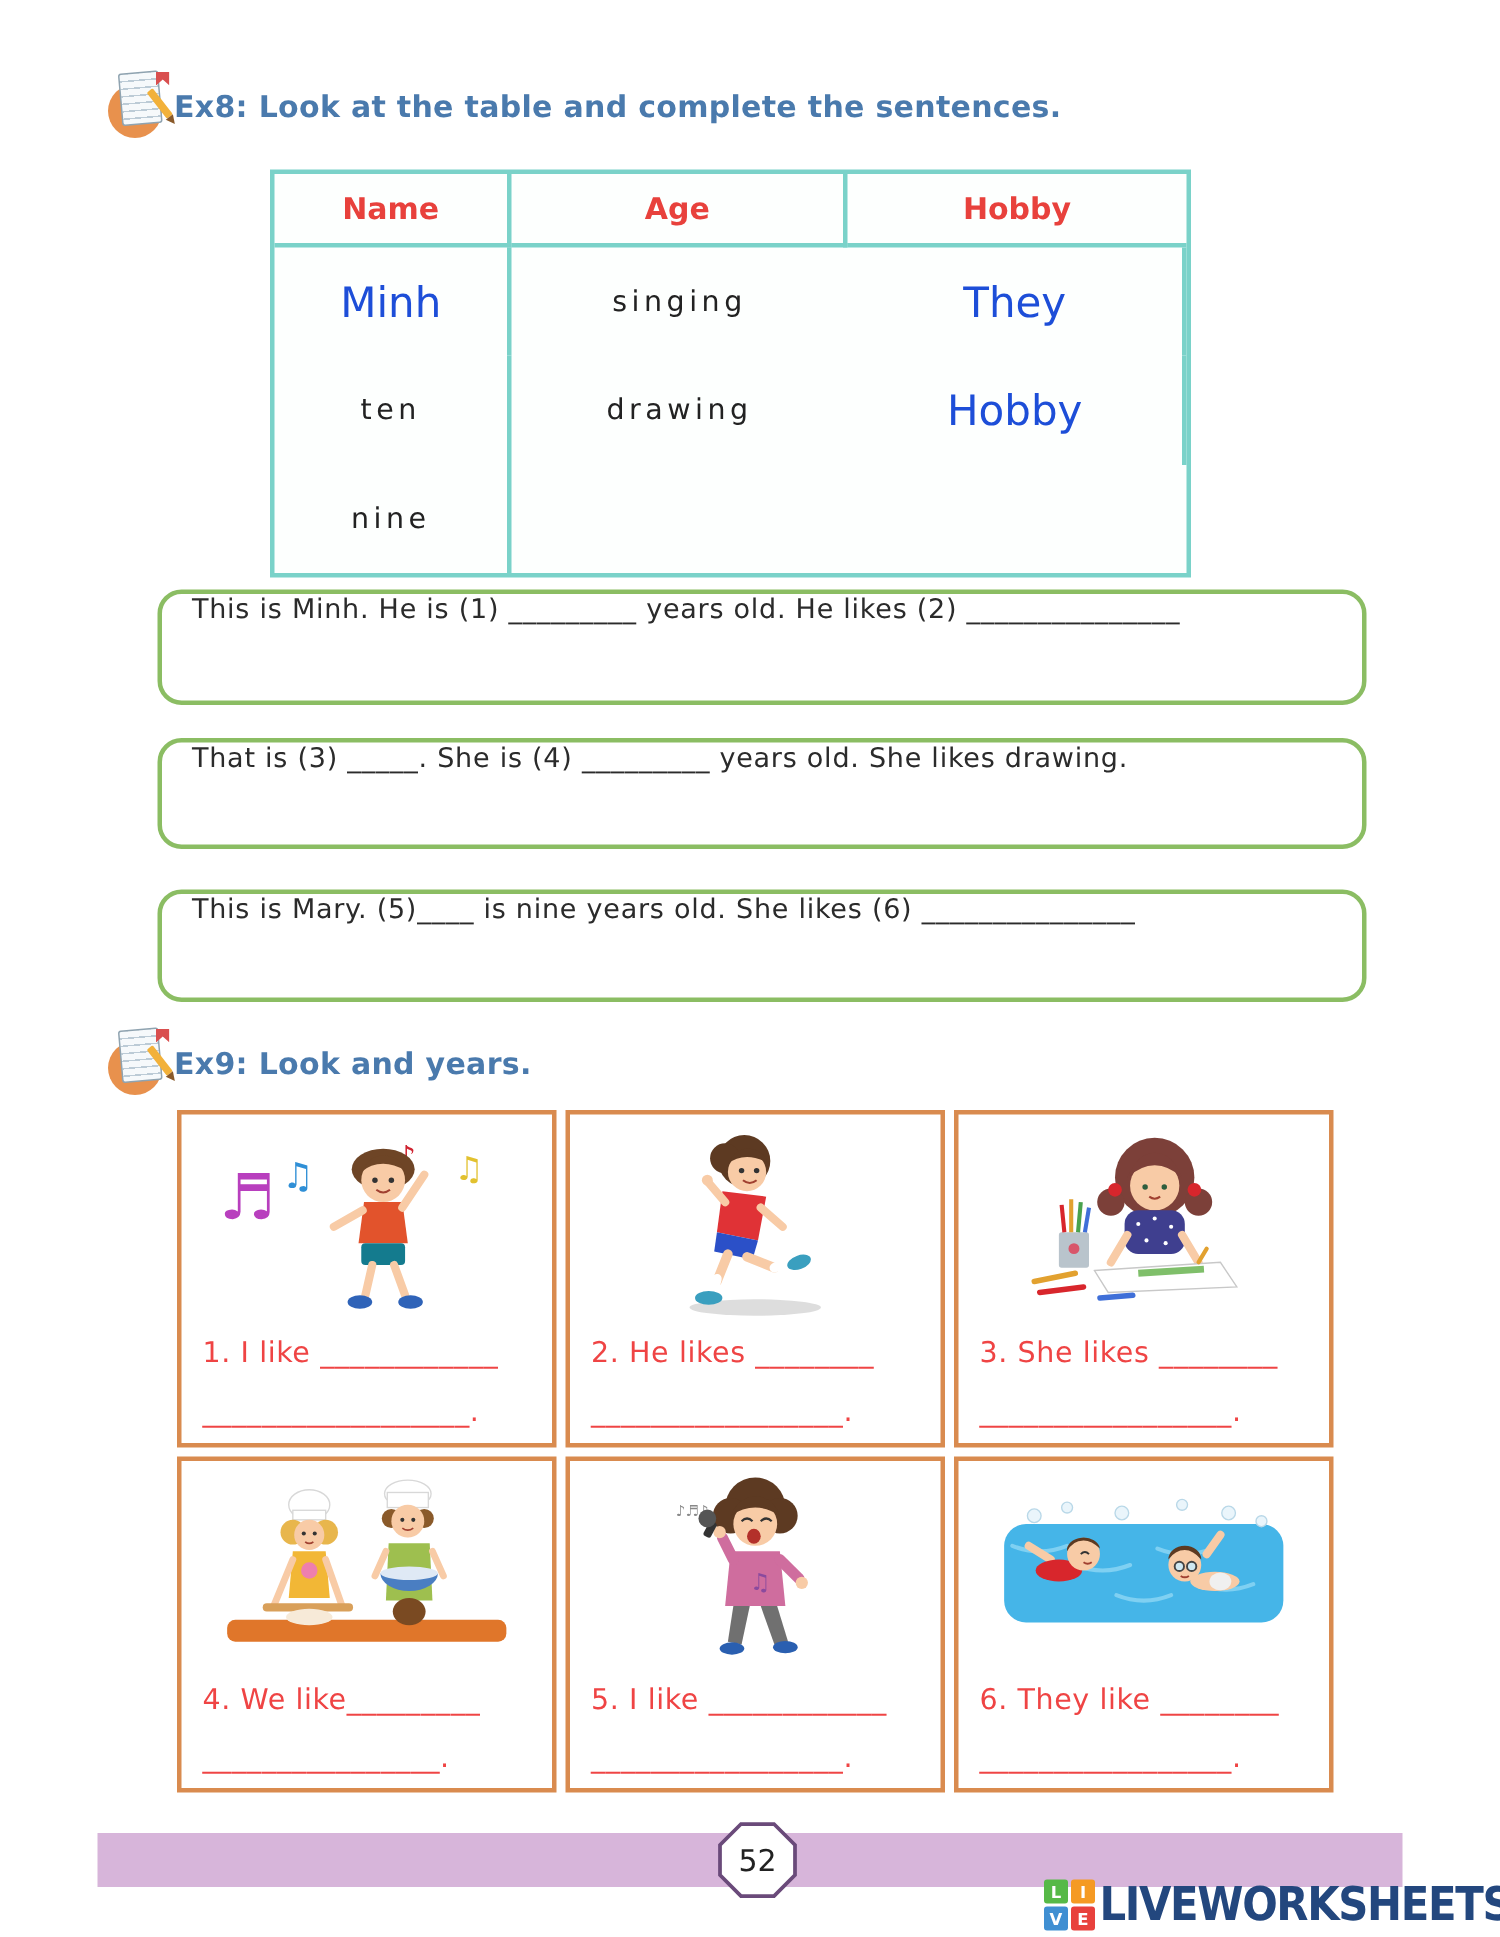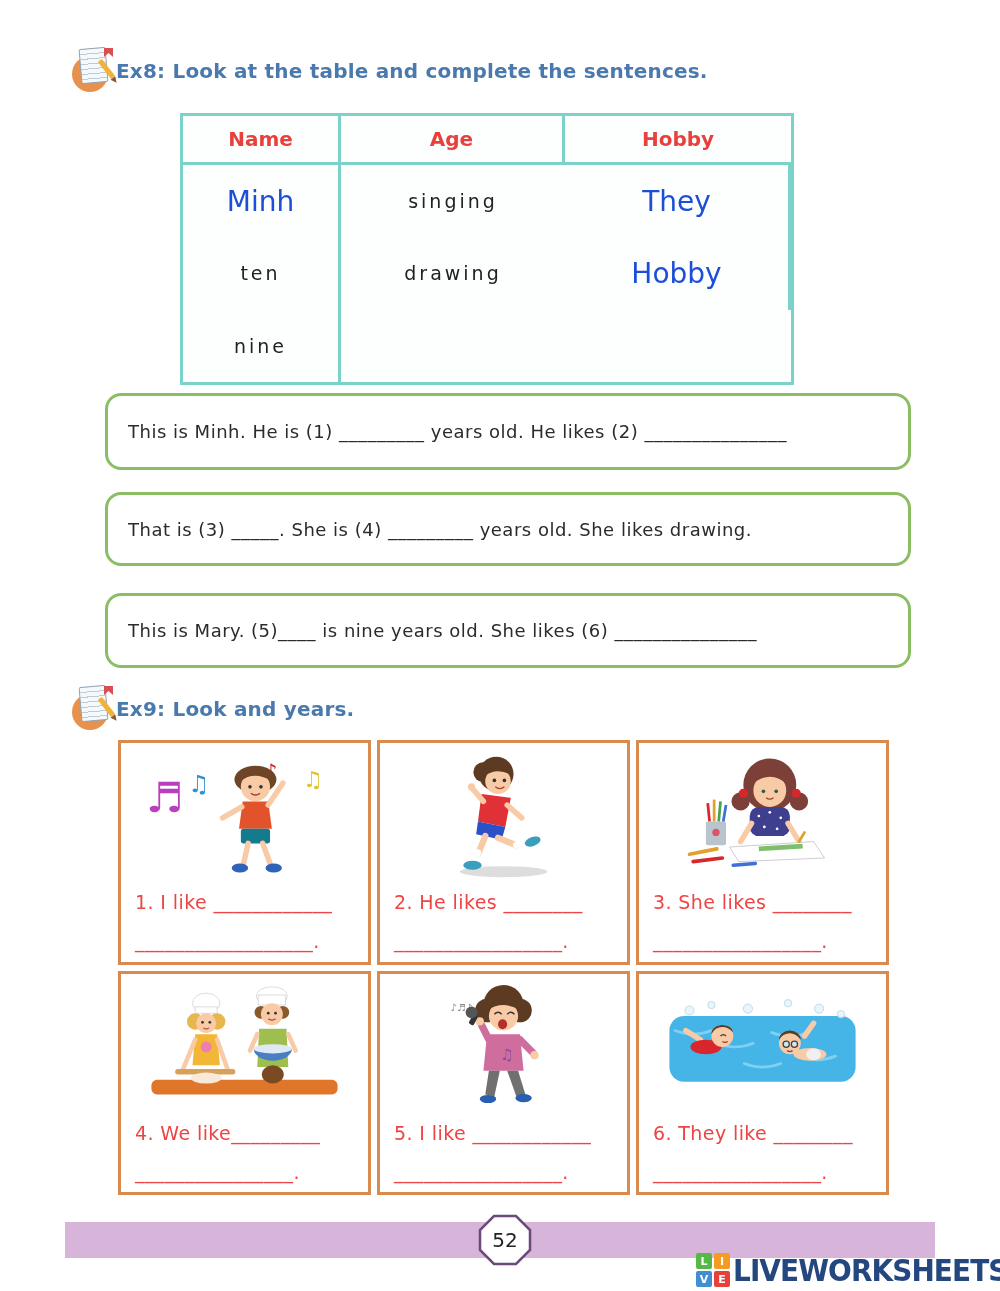--- a/index.html
+++ b/index.html
@@ -30,21 +30,21 @@
     display:grid; grid-template-columns:158px 224px 1fr; grid-template-rows:49px 1fr 1fr 1fr; }
   .tcell { display:flex; align-items:center; justify-content:center; }
   .th { border-bottom:3px solid #7ad2c9; color:#e8413c; font-weight:bold; font-size:20px; }
   .vline { border-right:3px solid #7ad2c9; }
   .name-cell { color:#1d4ed8; font-weight:normal; font-size:28px; }
   .value-cell { font-size:19px; letter-spacing:3px; color:#222; }
 
   
   .sentence-box { position:absolute; left:105px; width:806px; box-sizing:border-box;
     border:3px solid #8bbd63; border-radius:16px; background:#fff;
-    display:flex; align-items:center; padding:0 20px;
+    display:flex; padding:0 20px;
     font-size:18px; letter-spacing:0.5px; color:#2b2b2b; white-space:nowrap; }
   #sbox1 { top:393px; height:77px; }
   #sbox2 { top:492px; height:74px; }
   #sbox3 { top:593px; height:75px; }
 
   
   .ex9-grid { position:absolute; left:118px; top:740px; width:771px; height:455px;
     display:grid; grid-template-columns:repeat(3,1fr); grid-template-rows:1fr 1fr; gap:6px; }
   .ex9-cell { border:3px solid #d98b4f; background:#fff; box-sizing:border-box; padding:6px 14px 0 14px; }
   .illus { width:100%; height:134px; display:block; }

